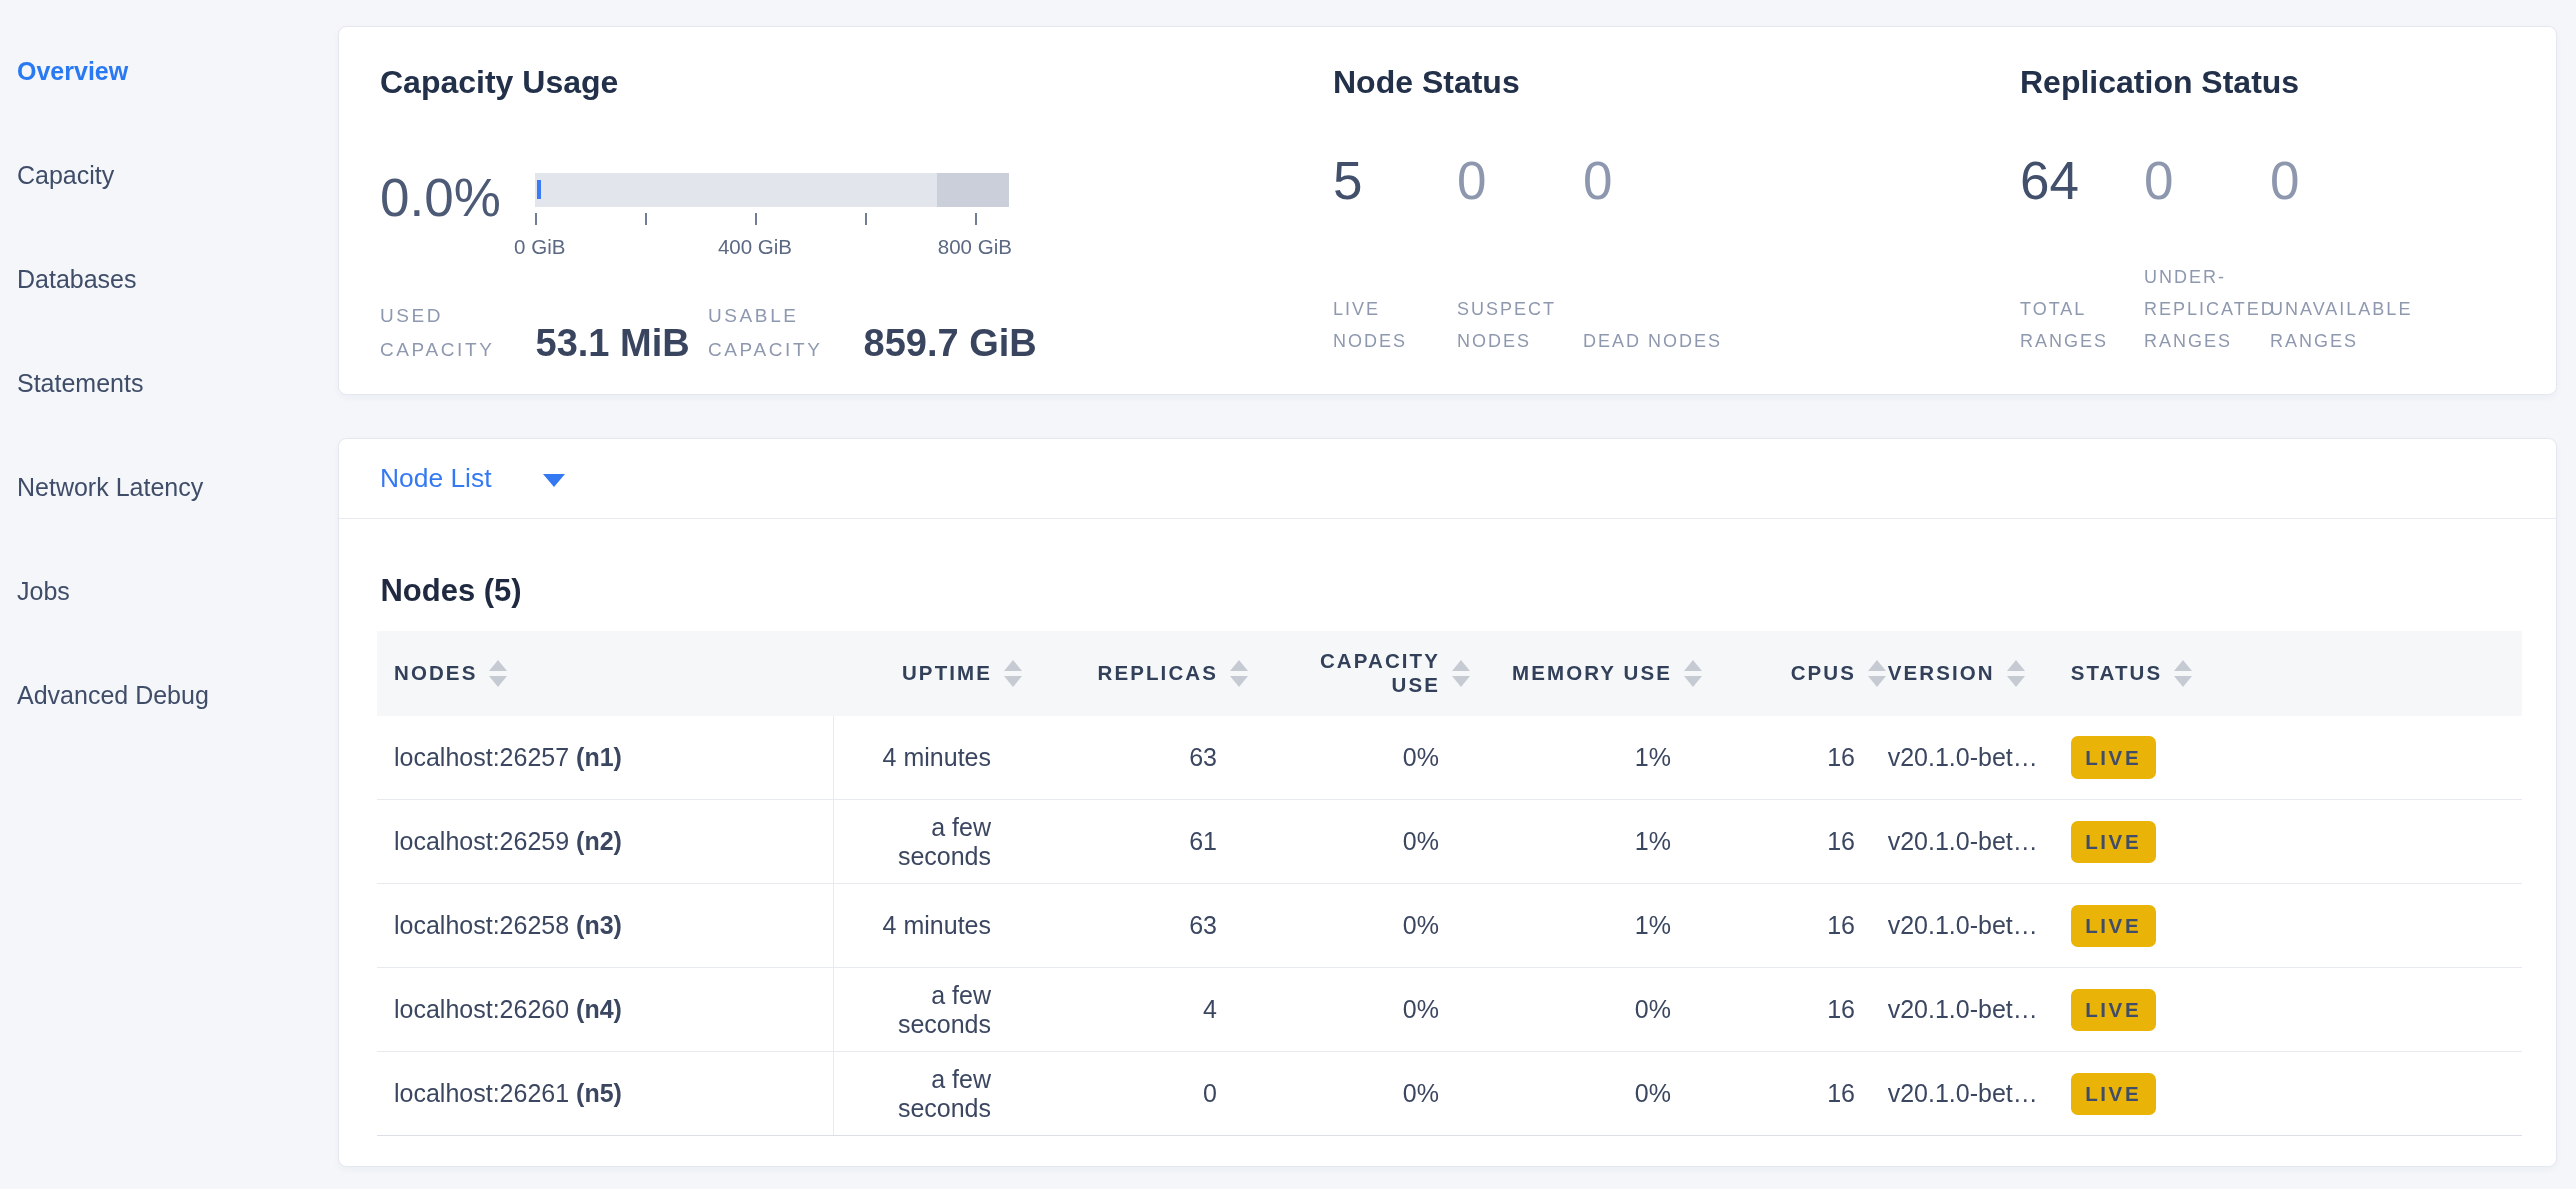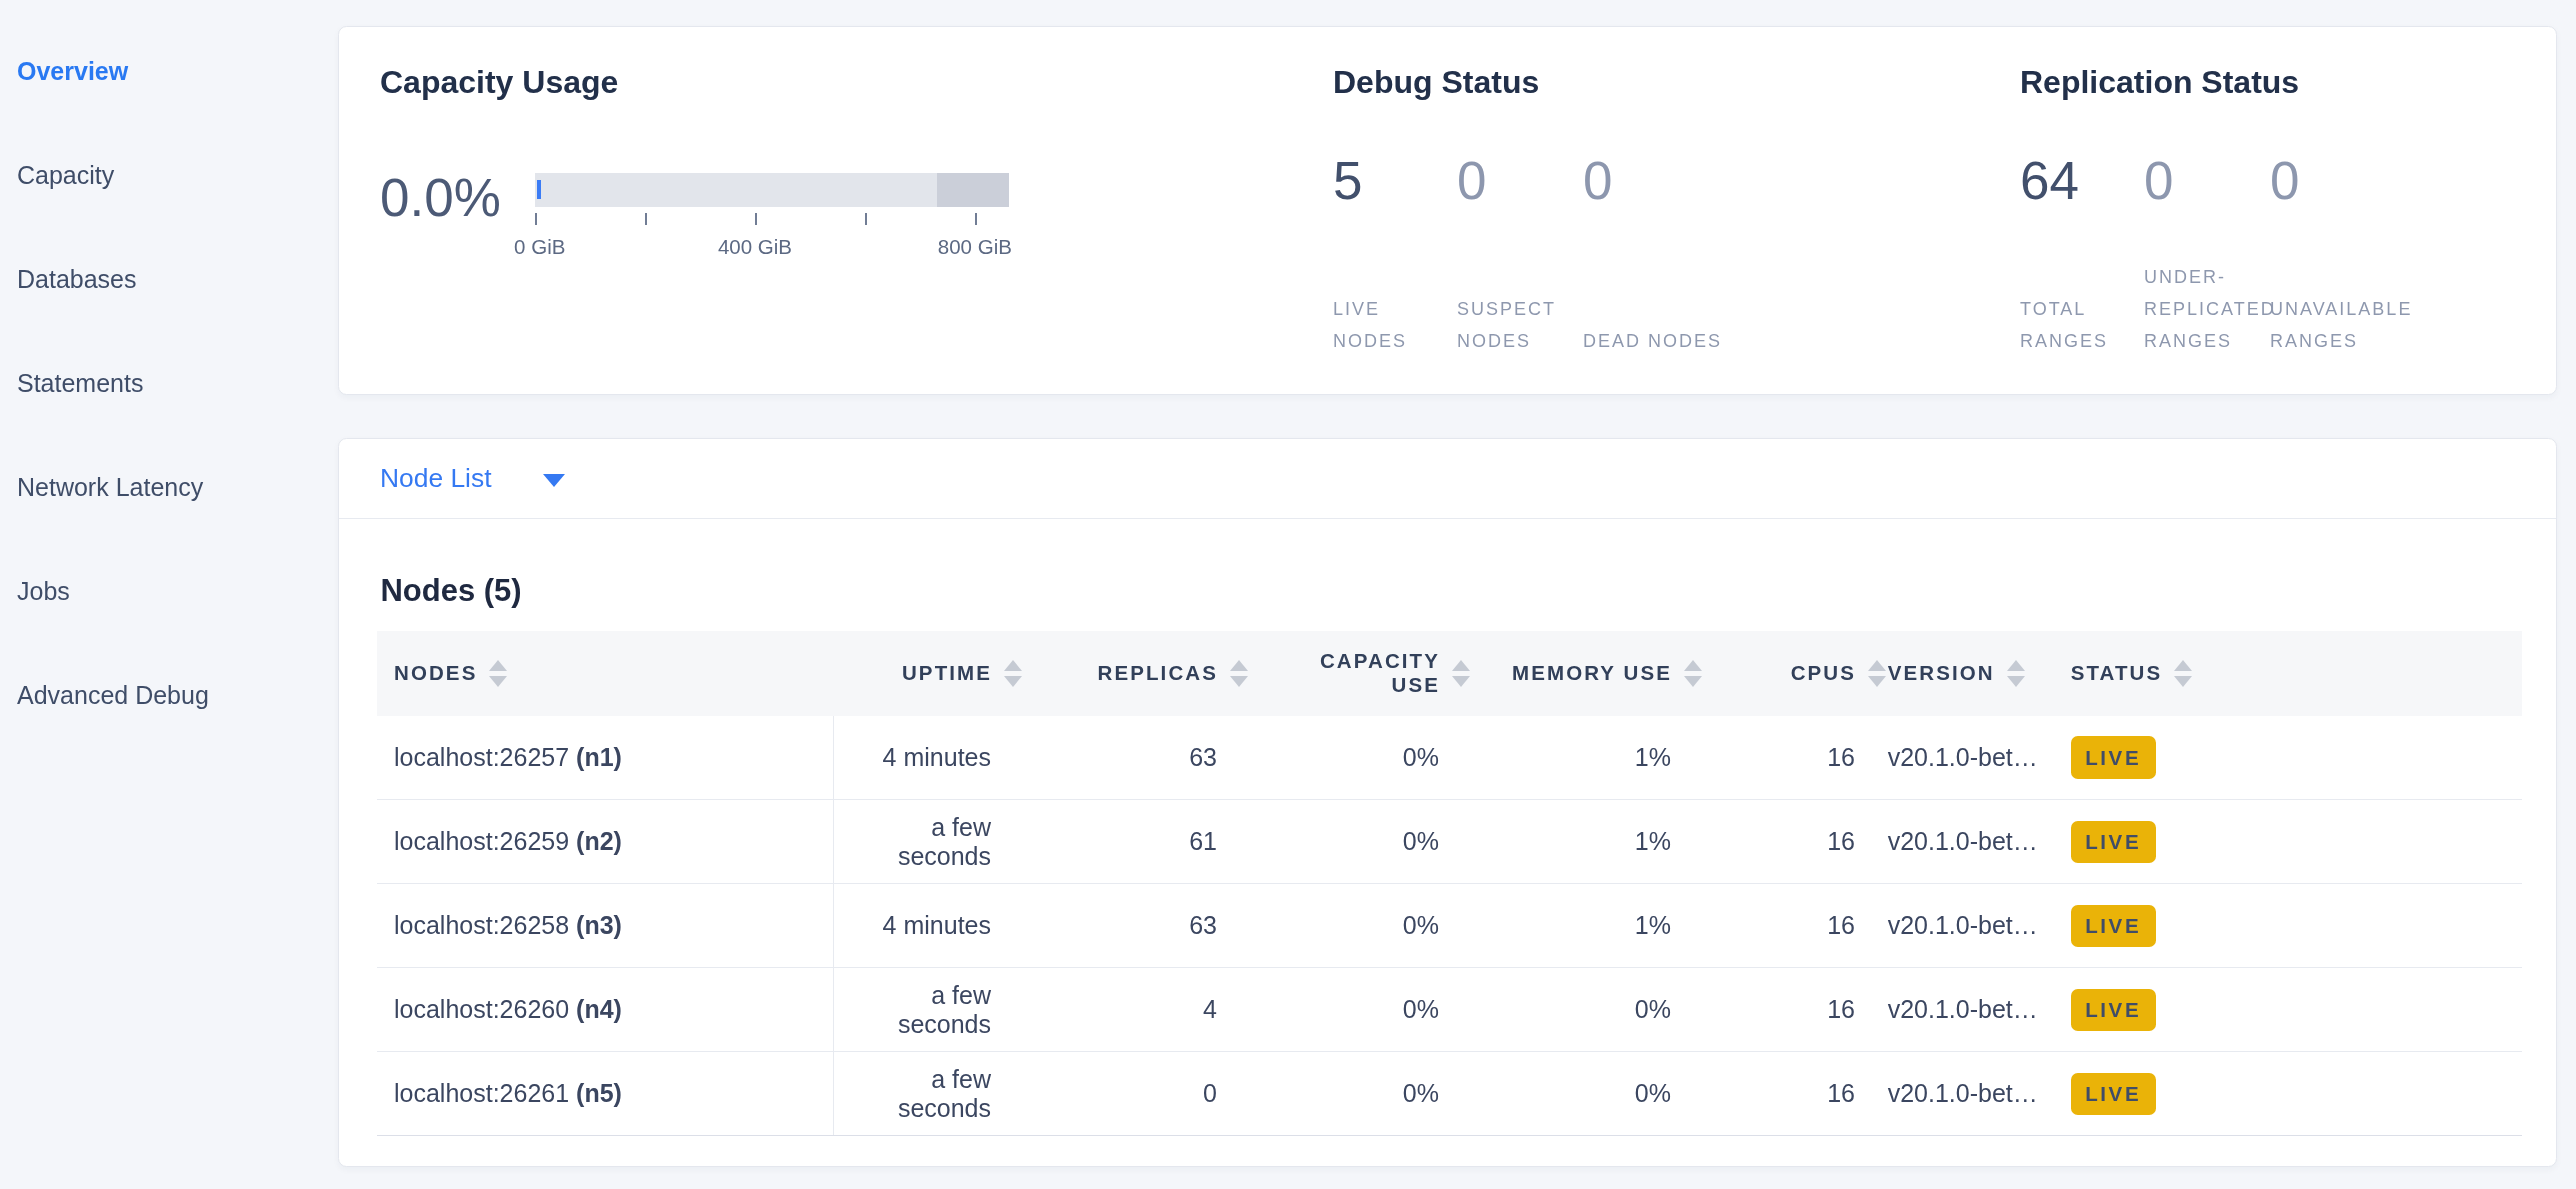--- a/index.html
+++ b/index.html
@@ -153,24 +153,34 @@
             <div class="tickmark t3"></div>
             <div class="tickmark t4"></div>
           </div>
           <div class="tick-labels">
             <span class="tick-label tl0">0 GiB</span>
             <span class="tick-label tl1">400 GiB</span>
             <span class="tick-label tl2">800 GiB</span>
           </div>
         </div>
       </div>
+      <div class="cap-stats">
+        <div class="cap-stat cap-stat-1">
+          <div class="stat-caption">USED CAPACITY</div>
+          <div class="stat-big">53.1 MiB</div>
+        </div>
+        <div class="cap-stat">
+          <div class="stat-caption">USABLE CAPACITY</div>
+          <div class="stat-big">859.7 GiB</div>
+        </div>
+      </div>
     </div>
 
     <div class="panel panel-nodes">
-      <div class="panel-title">Debug Status</div>
+      <div class="panel-title">Node Status</div>
       <div class="stats-row">
         <div class="stat-col primary w145">
           <div class="stat-num">5</div>
           <div class="stat-label">LIVE NODES</div>
         </div>
         <div class="stat-col w148">
           <div class="stat-num">0</div>
           <div class="stat-label">SUSPECT NODES</div>
         </div>
         <div class="stat-col w190">

